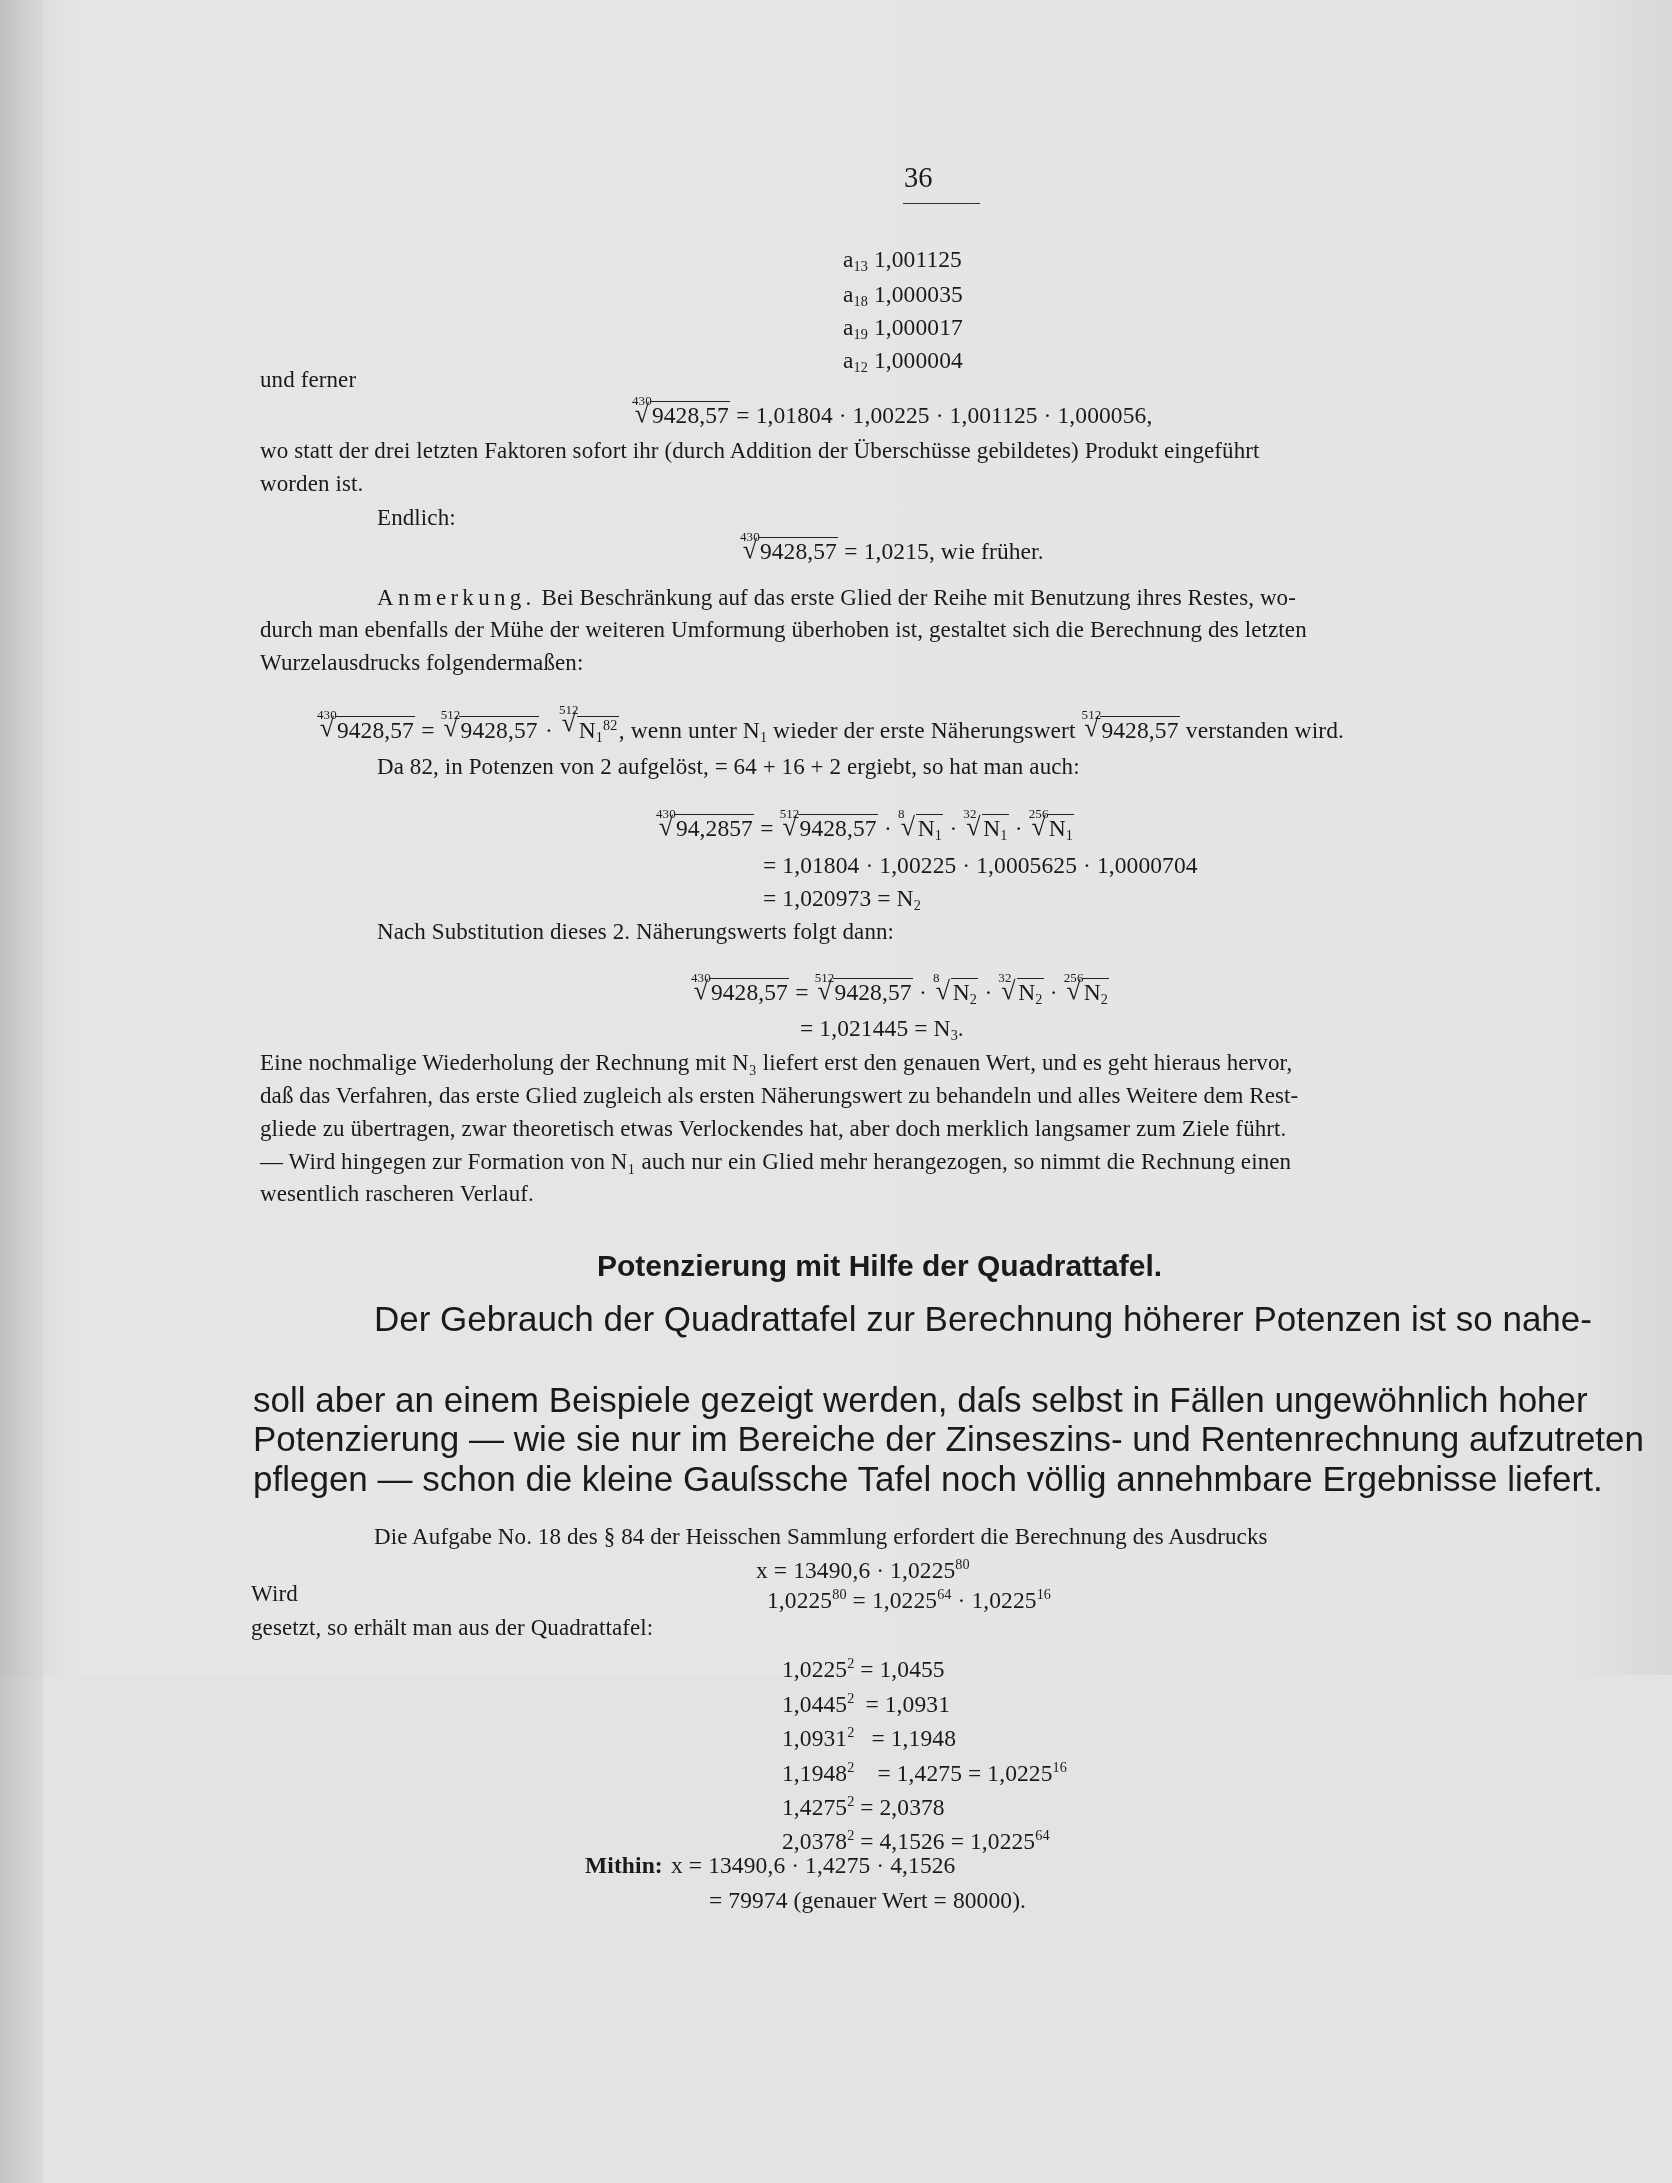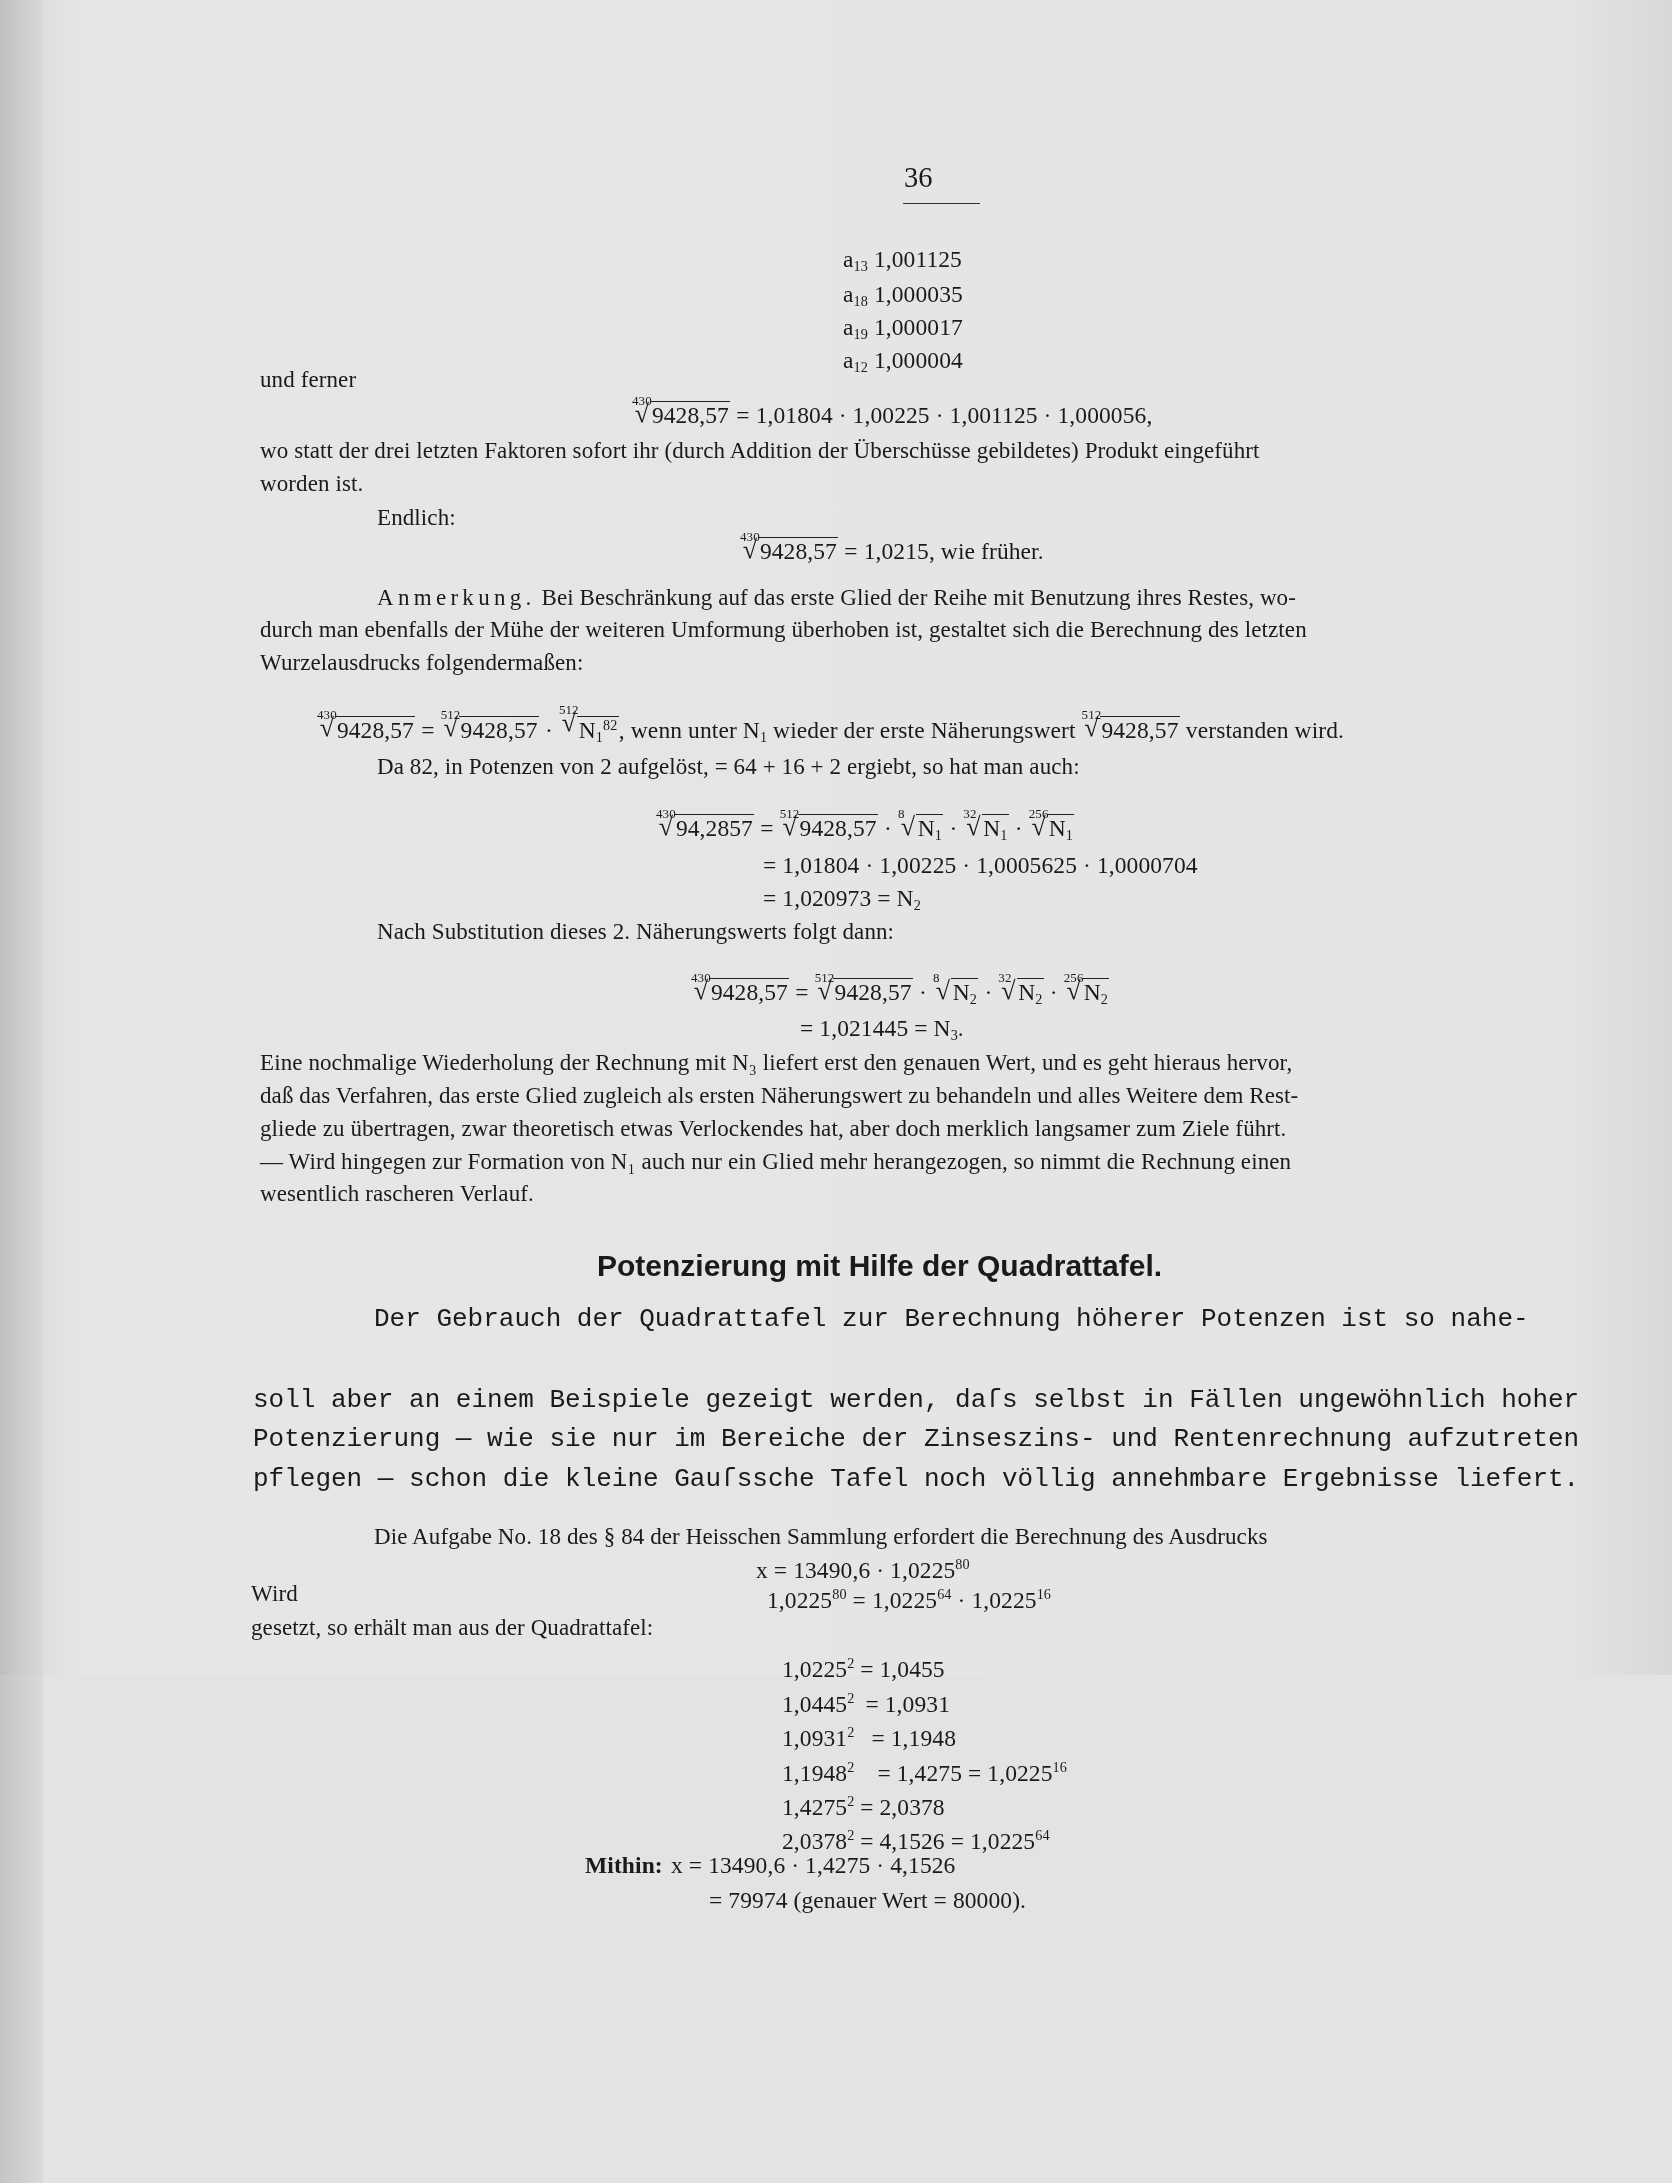--- a/index.html
+++ b/index.html
@@ -19,21 +19,21 @@
   .pagenum { position: absolute; left: 904px; top: 162px; font-size: 28.5px; font-family: "Liberation Serif", serif; }
   .pagerule { position: absolute; left: 903px; top: 203px; width: 77px; height: 1.4px; background: #333; }
   .root { display: inline-block; position: relative; padding-left: 15.7px; margin-left: 2.8px; }
   .root .idx { position: absolute; left: -2.8px; top: -14.2px; font-size: 13px; }
   .root .sym { position: absolute; left: 0; top: -1.4px; font-size: 26px; }
   .root .rad { border-top: 1.4px solid #222; padding: 0 1.4px; }
   sub { font-size: 14.2px; vertical-align: -4.3px; }
   sup { font-size: 14.2px; vertical-align: 8.5px; }
   .sp { letter-spacing: 4.3px; }
   .heading { position: absolute; left: 597px; top: 1249px; font-family: "Liberation Sans", sans-serif; font-weight: bold; font-size: 30px; }
-  .antiqua { font-size: 26px; line-height: 40px; font-family: Liberation Mono, monospace; }
+  .antiqua { font-size: 35px; line-height: 40px; font-family: Liberation Sans, sans-serif; }
   .b { font-weight: bold; }
 </style>
 </head>
 <body>
 
 <div class="page">
   <div class="leftedge"></div>
 
   <div class="pagenum">36</div>
   <div class="pagerule"></div>

